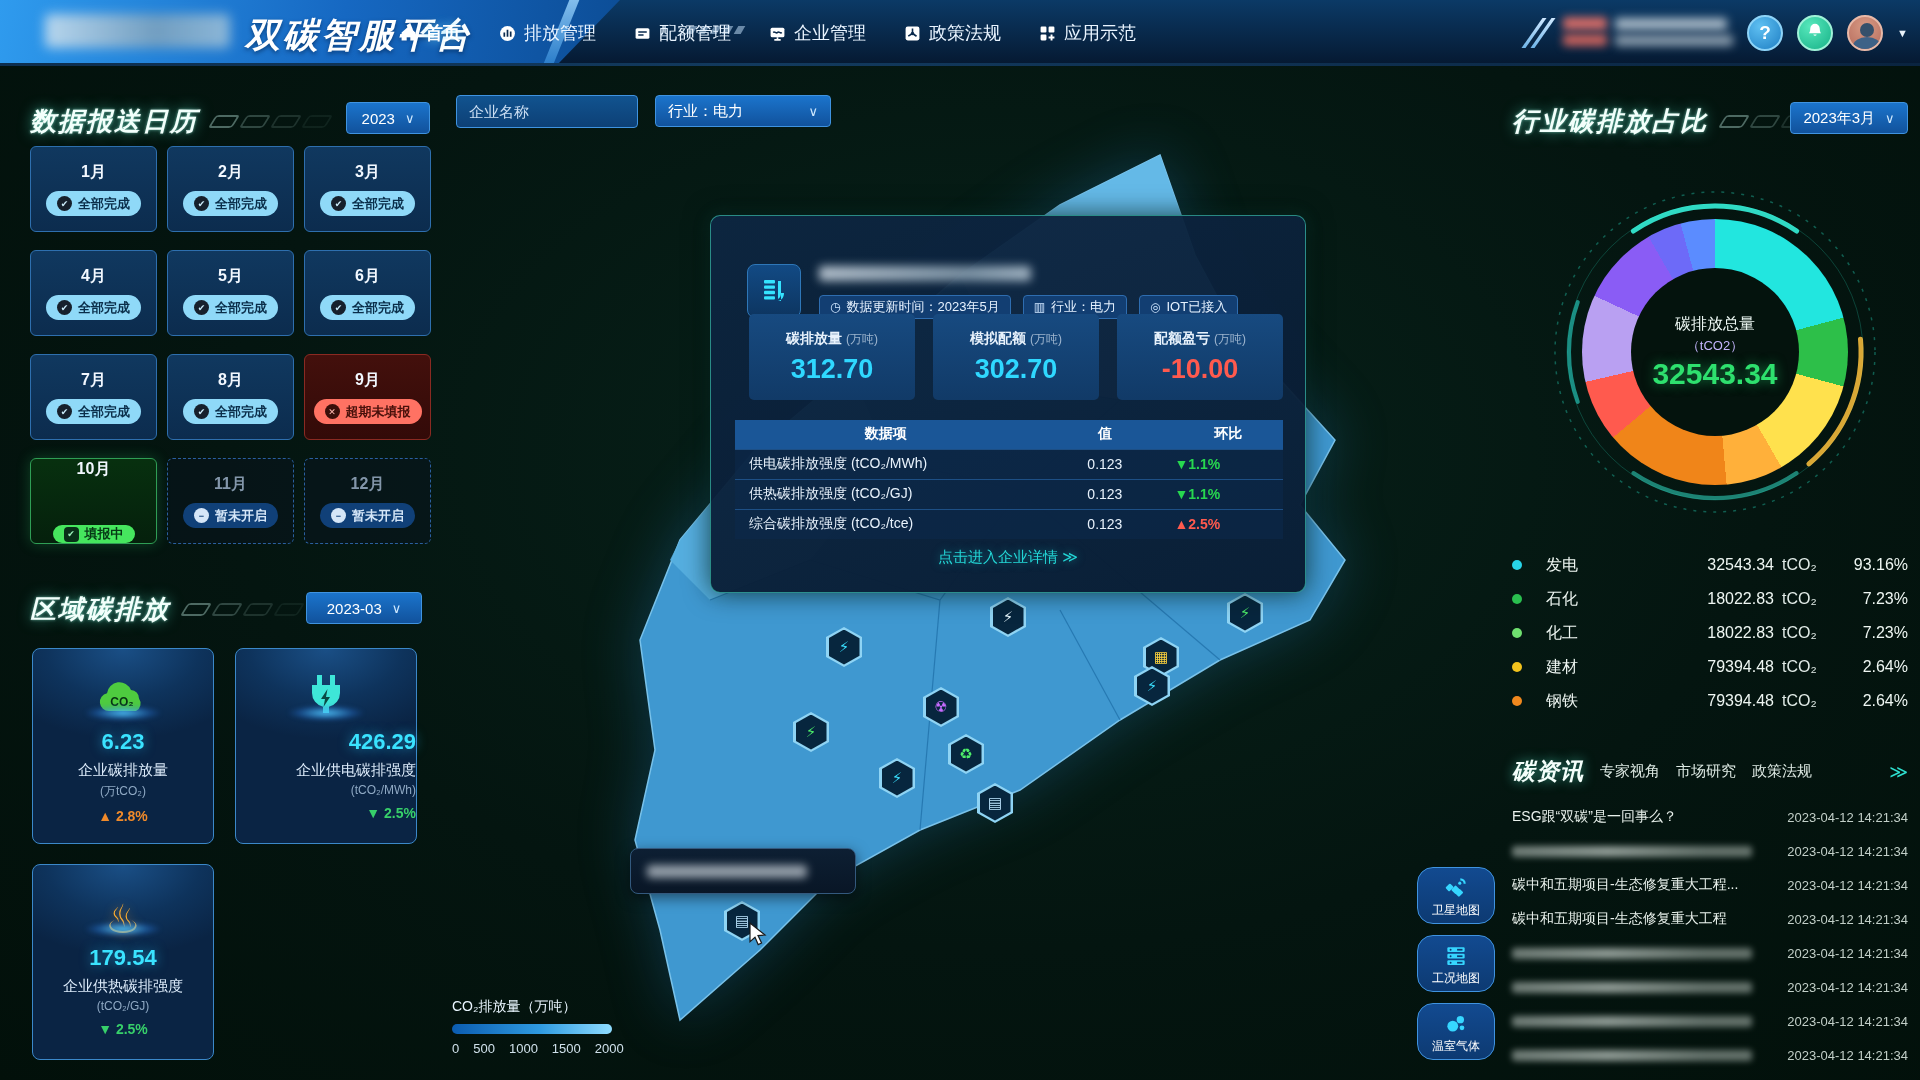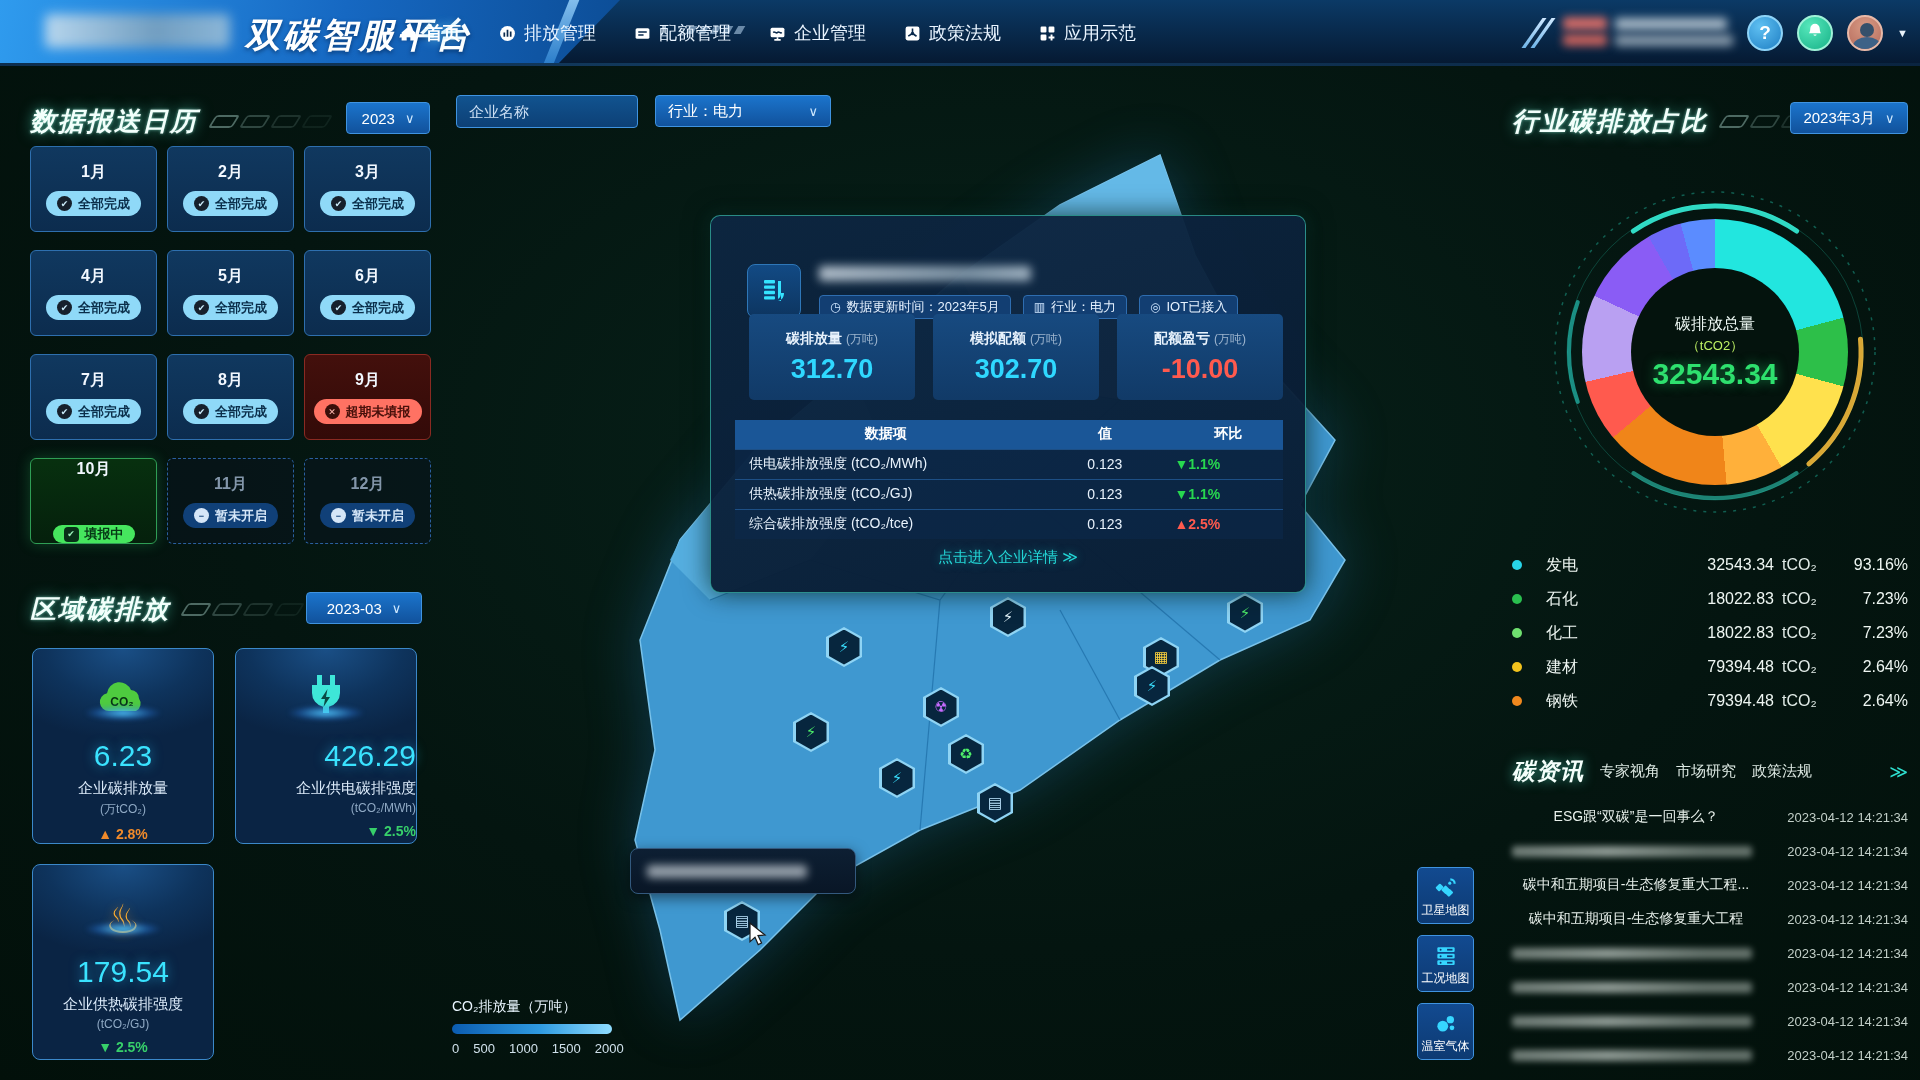--- a/index.html
+++ b/index.html
@@ -70,42 +70,42 @@
   .badge.overdue{background:#ff7263;color:#48100a;}.badge.overdue .ic{background:#3a0f0a;color:#ffb9b0;}
   .badge.active{background:#46e65e;color:#063815;}.badge.active .ic{background:#083018;color:#9df5bd;border-radius:4px;}
   .badge.pending{background:#104078;color:#d5e6f8;}.badge.pending .ic{background:#d5e6f8;color:#104078;}
   
   .stat-card{position:absolute;width:182px;height:196px;border-radius:8px;border:1px solid #3b88c9;
           background:radial-gradient(140px 90px at 50% 0%,#1a4f86 0%,#0e335c 55%,#0a2444 100%);
           display:flex;flex-direction:column;align-items:center;z-index:5;}
   .stat-card .icon-wrap{position:relative;height:74px;width:100%;display:flex;align-items:flex-end;justify-content:center;}
   .pedestal{position:absolute;bottom:2px;left:50%;transform:translateX(-50%);width:78px;height:16px;border-radius:50%;
           background:radial-gradient(closest-side,rgba(80,200,255,.95),rgba(40,120,220,.35) 70%,transparent);filter:blur(2px);}
-  .stat-card .big{font-size:30px;font-weight:400;color:#3ae3ff;text-shadow:0 0 12px rgba(40,200,255,.6);margin-top:16px;}
+  .stat-card .big{font-size:22px;font-weight:700;color:#3ae3ff;text-shadow:0 0 12px rgba(40,200,255,.6);margin-top:6px;}
   .stat-card .lbl{font-size:15px;color:#dcebfa;margin-top:6px;}
   .stat-card .unit{font-size:12px;color:#8fa9c4;margin-top:3px;}
   .stat-card .delta{font-size:14px;font-weight:700;margin-top:8px;}
   .delta.up{color:#f08a2a;} .delta.down{color:#37d06a;}
   
   .map-layer{position:absolute;inset:0;z-index:3;}
   .marker{position:absolute;width:36px;height:40px;transform:translate(-50%,-50%);z-index:5;cursor:pointer;
           clip-path:polygon(50% 0,100% 25%,100% 75%,50% 100%,0 75%,0 25%);background:#8fd4f4;
           display:flex;align-items:center;justify-content:center;}
   .marker-in{width:31px;height:35px;clip-path:polygon(50% 0,100% 25%,100% 75%,50% 100%,0 75%,0 25%);
           background:#07263e;display:flex;align-items:center;justify-content:center;font-size:15px;}
   .search-input{position:absolute;left:456px;top:95px;width:182px;height:33px;background:linear-gradient(180deg,#11538f,#0d4076);
           border:1px solid #3f93e0;border-radius:4px;color:#eaf4ff;font-size:15px;padding:0 12px;z-index:10;}
   .search-input::placeholder{color:#d7e8fa;opacity:.95;}
   
   .map-legend{position:absolute;left:452px;top:998px;z-index:10;}
   .map-legend .t{font-size:14px;color:#eaf6ff;}
   .grad-bar{margin-top:8px;width:160px;height:10px;border-radius:6px;background:linear-gradient(90deg,#0b5cb0,#2f9ae0 55%,#8fdcff);}
   .ticks{margin-top:7px;display:flex;gap:14px;font-size:13px;color:#cfe0ea;}
   
-  .map-btn{position:absolute;left:1417px;width:57px;height:57px;border-radius:5px;background:linear-gradient(180deg,#124a90,#0d3a72);
+  .map-btn{position:absolute;left:1417px;width:78px;height:57px;border-radius:16px;background:linear-gradient(180deg,#124a90,#0d3a72);
           border:1px solid #3f93e0;display:flex;flex-direction:column;align-items:center;justify-content:flex-end;
           padding-bottom:4px;gap:2px;cursor:pointer;z-index:10;}
   .map-btn svg{position:absolute;top:7px;left:50%;transform:translateX(-50%);}
   .map-btn .bl{font-size:12px;color:#fff;}
   
   .map-tooltip{position:absolute;left:630px;top:848px;width:226px;height:46px;border-radius:8px;z-index:15;
           background:linear-gradient(180deg,#0d1f33,#091626);border:1px solid #33597e;box-shadow:0 4px 14px rgba(0,0,0,.5);
           display:flex;align-items:center;padding:0 16px;}
   .map-tooltip .bar{width:160px;height:13px;border-radius:4px;background:#c3ccd4;filter:blur(4px);opacity:.75;}
   .cursor-svg{position:absolute;left:748px;top:922px;z-index:30;}
@@ -136,38 +136,38 @@
   .ptable td.chg{text-align:left;font-weight:700;}
   .chg.down{color:#27d84f;} .chg.up{color:#ff5a4e;}
   .plink{position:absolute;left:0;right:0;top:332px;text-align:center;color:#23d6d6;font-size:15px;cursor:pointer;
          text-shadow:0 0 8px rgba(30,210,210,.5);}
   
   .donut-wrap{position:absolute;left:1545px;top:182px;width:340px;height:340px;z-index:5;}
   .donut{position:absolute;left:37px;top:37px;width:266px;height:266px;border-radius:50%;}
   .donut-hole{position:absolute;left:86px;top:86px;width:168px;height:168px;border-radius:50%;background:#04130d;
          display:flex;flex-direction:column;align-items:center;justify-content:center;gap:2px;}
   .donut-hole .c1{font-size:16px;color:#eef8f4;}
-  .donut-hole .c2{font-size:13px;color:#bef264;}
+  .donut-hole .c2{font-size:13px;color:#c4b5fd;}
   .donut-hole .c3{font-size:30px;font-weight:800;color:#2ee06e;text-shadow:0 0 12px rgba(40,230,120,.5);}
   .legend{position:absolute;left:1512px;top:548px;width:396px;z-index:5;}
   .lg-row{display:flex;align-items:center;height:34px;font-size:16px;color:#eef6f2;}
   .lg-dot{width:10px;height:10px;border-radius:50%;margin-right:24px;flex:0 0 auto;}
   .lg-name{width:110px;}
   .lg-val{width:118px;text-align:right;}
   .lg-unit{width:56px;padding-left:8px;color:#e2ece8;}
   .lg-pct{flex:1;text-align:right;}
   
   .news-head{position:absolute;left:1512px;top:756px;width:396px;display:flex;align-items:center;z-index:5;}
   .news-title{font-size:23px;font-weight:800;font-style:italic;color:#f4fffb;letter-spacing:1px;
          text-shadow:0 0 12px rgba(90,255,220,.55);}
   .news-tabs{display:flex;gap:16px;margin-left:16px;font-size:15px;color:#dce8e2;}
   .news-tabs span{cursor:pointer;}
   .news-more{margin-left:auto;color:#2fe0d0;font-size:18px;cursor:pointer;}
   .news-list{position:absolute;left:1512px;top:800px;width:396px;z-index:5;}
-  .news-row{display:flex;align-items:center;height:34px;text-align:center;}
+  .news-row{display:flex;align-items:center;height:34px;}
   .news-row .nt{font-size:14px;color:#e9f1ec;width:248px;white-space:nowrap;overflow:hidden;text-overflow:ellipsis;}
   .news-row .redact{width:240px;height:11px;border-radius:3px;background:linear-gradient(90deg,#9aa6a0,#c8d2cc 40%,#8d9a93 80%);
          filter:blur(3px);opacity:.7;}
   .news-row .ntime{margin-left:auto;font-size:13px;color:#c2cfc8;}
 </style>
 </head>
 <body>
 
 <div id="app">
 

